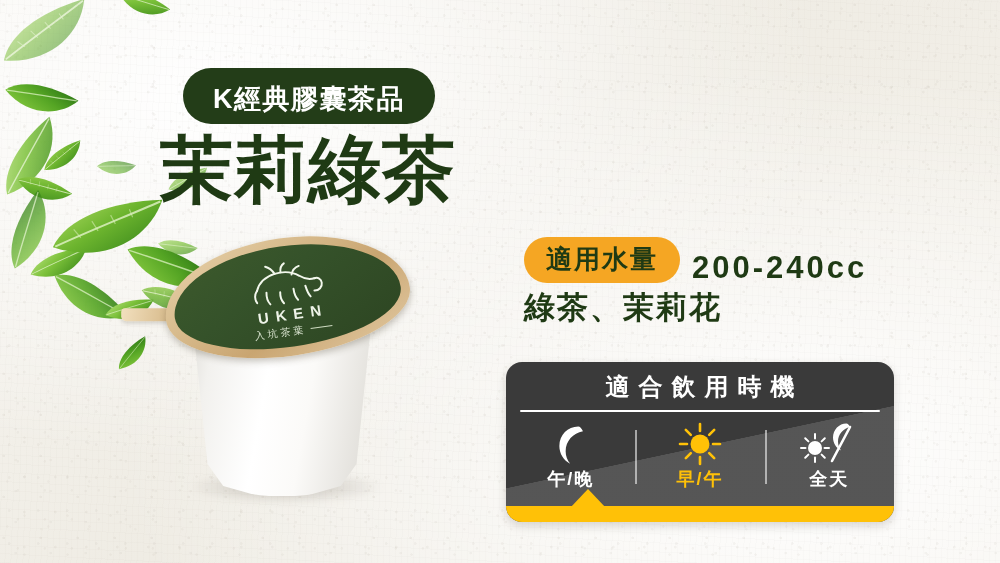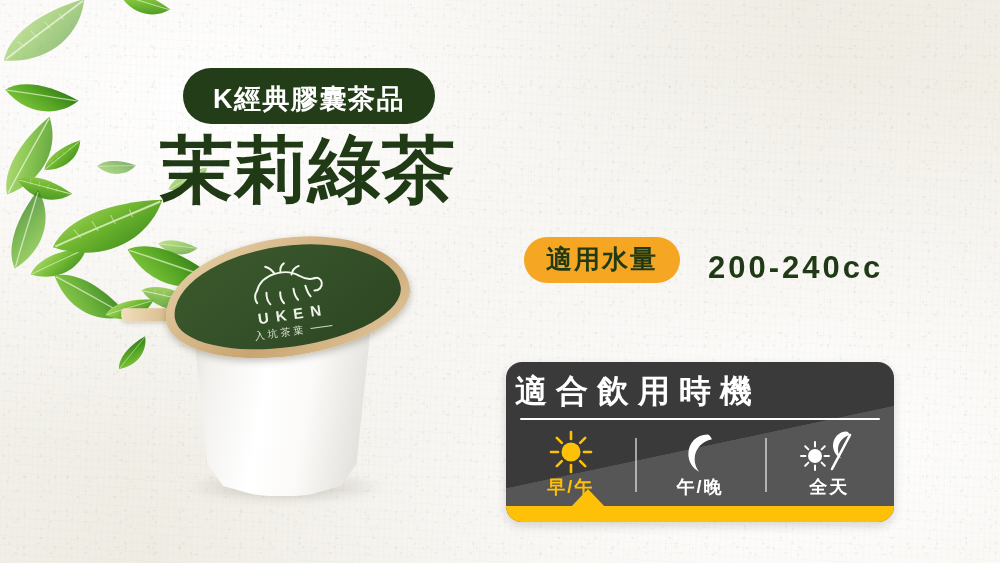--- a/index.html
+++ b/index.html
@@ -128,21 +128,21 @@
     color:#1f3a14;font-size:73px;font-weight:800;line-height:.92;letter-spacing:1px;
     white-space:nowrap;
   }
   .sub-title-wrap{margin-left:26px;padding-bottom:6px;}
   .sub-title{
     color:#1f3a14;font-size:38px;font-weight:700;letter-spacing:1px;line-height:1.05;
     white-space:nowrap;
   }
   .sub-rule{height:3px;background:#1f3a14;margin-top:5px;border-radius:2px;}
 
-  .spec{position:absolute;display:flex;align-items:center;gap:28px;white-space:nowrap;}
+  .spec{position:absolute;display:flex;align-items:center;gap:12px;white-space:nowrap;}
   .spec-1{left:524px;top:236px;}
   .spec-2{left:524px;top:292px;}
   .spec-tag{
     background:#f5a623;color:#1f3a14;
     font-size:26px;font-weight:700;letter-spacing:2px;line-height:1;
     padding:9px 22px 11px;border-radius:999px;
   }
   .spec-val{
     color:#1f3a14;font-size:31px;font-weight:700;letter-spacing:2px;line-height:1;
   }
@@ -153,22 +153,22 @@
     position:absolute;left:506px;top:362px;width:388px;height:160px;
     border-radius:16px;overflow:hidden;
     background:#3a3a3a;
     box-shadow:0 4px 10px rgba(60,52,40,.18);
   }
   .panel-diag{
     position:absolute;left:0;top:0;width:100%;height:100%;
     background:linear-gradient(168deg, rgba(255,255,255,0) 0 52%, rgba(255,255,255,.14) 52.2% 100%);
   }
   .panel-title{
-    position:relative;text-align:left;color:#ffffff;
-    font-size:32px;font-weight:700;letter-spacing:9px;text-indent:9px;
+    position:relative;text-align:center;color:#ffffff;
+    font-size:24px;font-weight:700;letter-spacing:9px;text-indent:9px;
     line-height:1;padding:13px 0 11px;
   }
   .panel-rule{
     position:relative;height:2px;background:#ffffff;margin:0 14px;border-radius:1px;
   }
   .options{
     position:relative;display:flex;height:94px;
   }
   .option{
     flex:1;display:flex;flex-direction:column;align-items:center;justify-content:flex-start;
@@ -332,55 +332,56 @@
     <div class="sub-title-wrap">
       <div class="sub-rule"></div>
     </div>
   </div>
 
   <div class="spec spec-1">
     <span class="spec-tag">適用水量</span>
     <span class="spec-val mono">200-240cc</span>
   </div>
   <div class="spec spec-2">
+    <span class="spec-val">綠茶、茉莉花</span>
   </div>
 
   <div class="panel">
     <div class="panel-diag"></div>
     <div class="panel-title">適合飲用時機</div>
     <div class="panel-rule"></div>
 
     <div class="options">
+
+      <div class="option">
+        <div class="opt-icon">
+          <svg width="42" height="42" viewBox="0 0 42 42">
+            <path d="M29.5 6 C20 7.5 13 15.5 13 25 C13 29.5 14.6 33.6 17.3 36.8 C11.2 33.8 7 27.4 7 20 C7 9.6 15.1 1.5 25 1.5 C26.6 1.5 28.1 3.4 29.5 6 Z" fill="#ffffff" transform="translate(2,2) scale(1.05)"></path>
+          </svg>
+        </div>
+        <div class="opt-label">午/晚</div>
+      </div>
 
       <div class="option active">
         <div class="opt-icon">
           <svg width="46" height="46" viewBox="0 0 46 46">
             <circle cx="23" cy="23" r="9.5" fill="#ffc107"></circle>
             <g stroke="#ffc107" stroke-width="2.6" stroke-linecap="round">
               <line x1="23" y1="3" x2="23" y2="10"></line>
               <line x1="23" y1="36" x2="23" y2="43"></line>
               <line x1="3" y1="23" x2="10" y2="23"></line>
               <line x1="36" y1="23" x2="43" y2="23"></line>
               <line x1="8.8" y1="8.8" x2="13.8" y2="13.8"></line>
               <line x1="32.2" y1="32.2" x2="37.2" y2="37.2"></line>
               <line x1="37.2" y1="8.8" x2="32.2" y2="13.8"></line>
               <line x1="13.8" y1="32.2" x2="8.8" y2="37.2"></line>
             </g>
           </svg>
         </div>
         <div class="opt-label">早/午</div>
-      </div>
-
-      <div class="option">
-        <div class="opt-icon">
-          <svg width="42" height="42" viewBox="0 0 42 42">
-            <path d="M29.5 6 C20 7.5 13 15.5 13 25 C13 29.5 14.6 33.6 17.3 36.8 C11.2 33.8 7 27.4 7 20 C7 9.6 15.1 1.5 25 1.5 C26.6 1.5 28.1 3.4 29.5 6 Z" fill="#ffffff" transform="translate(2,2) scale(1.05)"></path>
-          </svg>
-        </div>
-        <div class="opt-label">午/晚</div>
       </div>
 
       <div class="option">
         <div class="opt-icon">
           <svg width="62" height="46" viewBox="0 0 62 46">
             <circle cx="17" cy="27" r="7" fill="#ffffff"></circle>
             <g stroke="#ffffff" stroke-width="2" stroke-linecap="round">
               <line x1="17" y1="13" x2="17" y2="17.5"></line>
               <line x1="17" y1="36.5" x2="17" y2="41"></line>
               <line x1="3" y1="27" x2="7.5" y2="27"></line>

